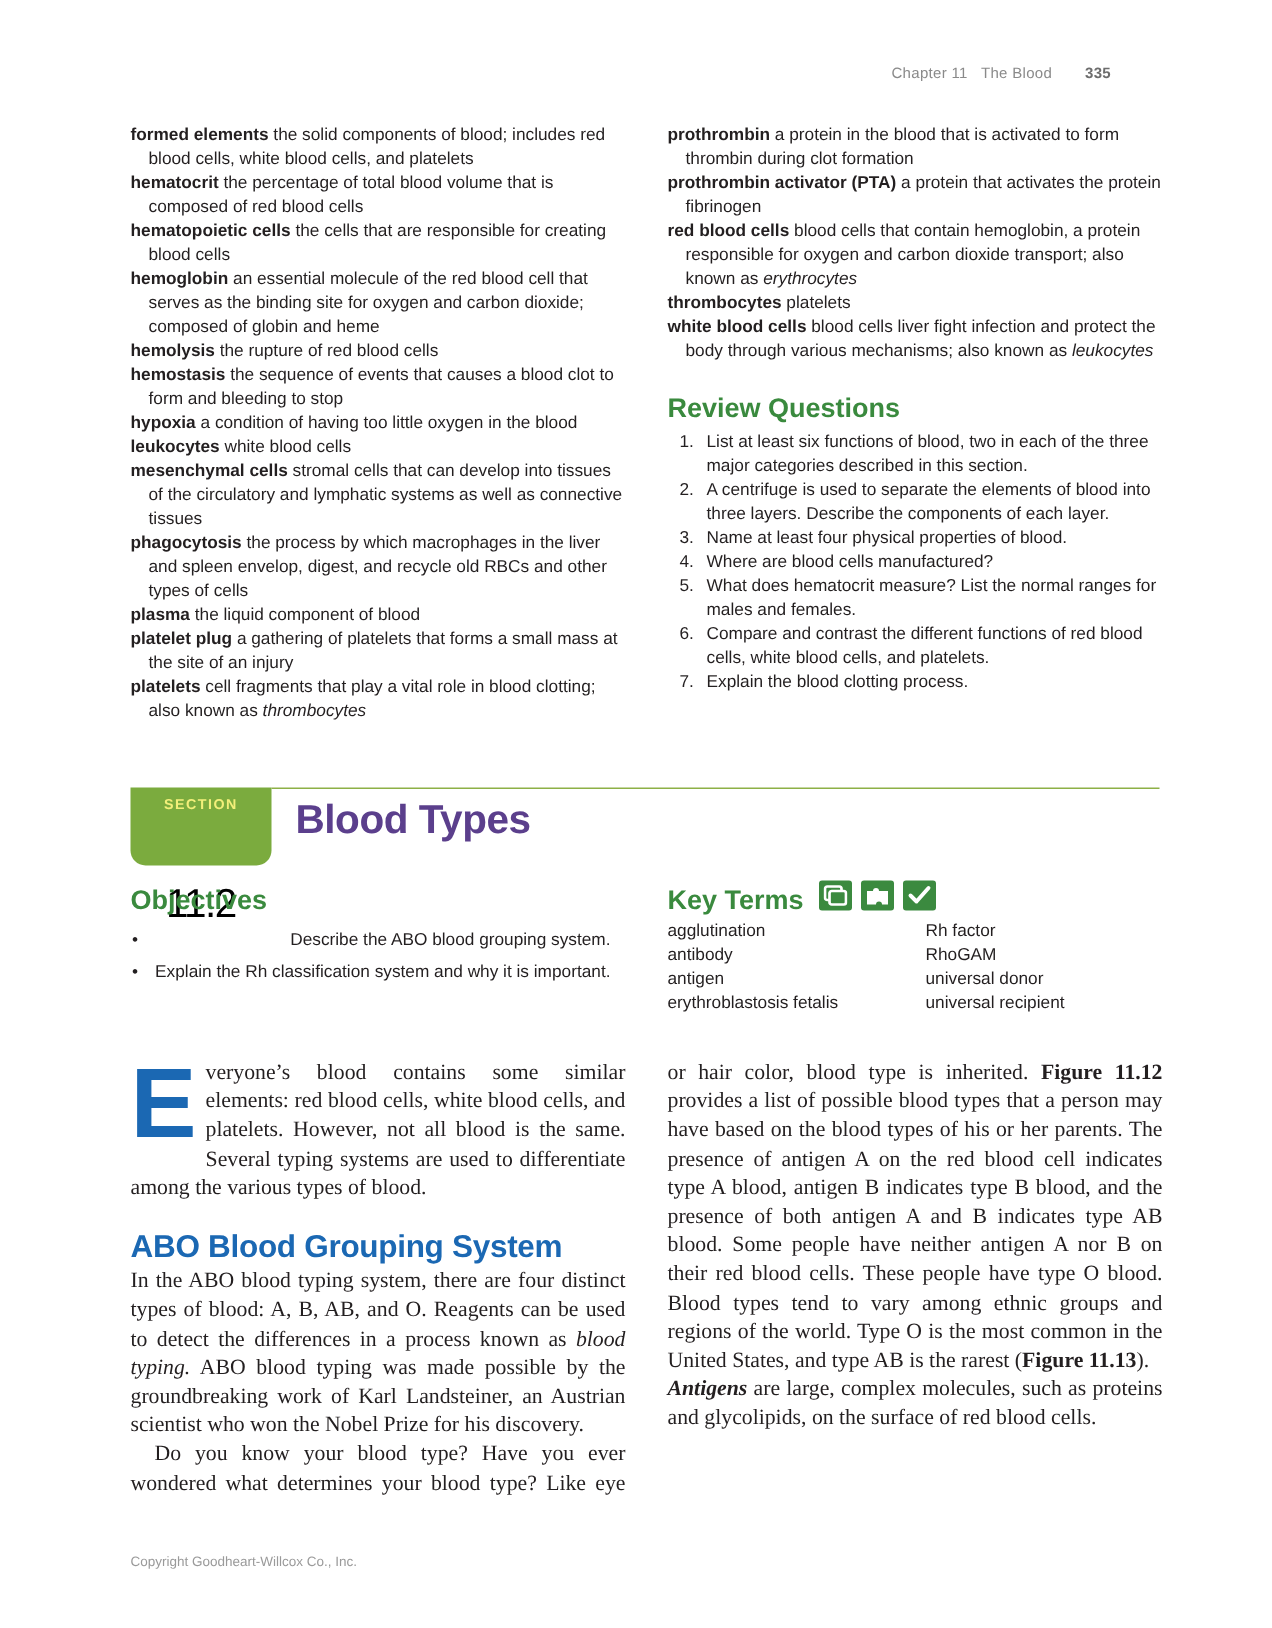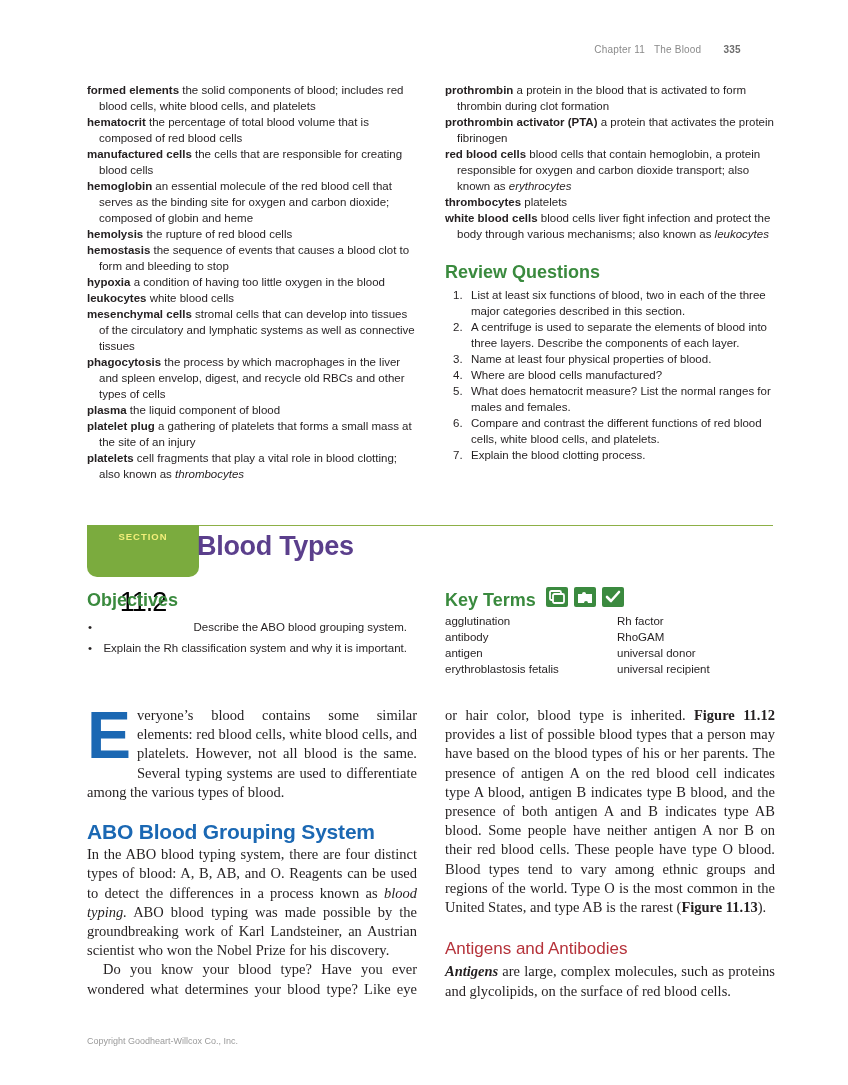--- a/index.html
+++ b/index.html
@@ -14,21 +14,21 @@
   .gloss { font-size:11.5px; line-height:16px; color:#231f20; }
   .gloss .entry { padding-left:12px; text-indent:-12px; }
   .gloss b { font-weight:bold; }
 
   .h-green { color:#3a8a3e; font-weight:bold; font-size:18px; margin:0; }
   .rq { font-size:11.5px; line-height:16px; margin:4px 0 0 0; padding:0; list-style:none; }
   .rq li { position:relative; padding-left:26px; }
   .rq li .num { position:absolute; left:8px; }
 
   .section-rule { position:absolute; top:525px; left:181px; width:592px; height:1px; background:#8db046; }
-  .section-badge { position:absolute; top:525px; left:87px; width:112px; height:52px; background:#7bab3e; border-radius:0 0 10px 10px; text-align:center; }
+  .section-badge { position:absolute; top:525px; left:87px; width:94px; height:52px; background:#7bab3e; border-radius:0 0 10px 10px; text-align:center; }
   .section-badge .lbl { font-size:9.5px; font-weight:bold; color:#f3ef7a; letter-spacing:1px; margin-top:6px; }
   .section-badge .num { font-size:27px; color:#000000; line-height:28px; letter-spacing:-1px;margin-top:46px; }
   .section-title { position:absolute; top:531px; left:197px; font-size:27px; font-weight:bold; color:#5b3f8c; letter-spacing:-0.3px; }
 
   .obj-list { font-size:11.5px; line-height:16px; margin:8px 0 0 0; padding:0; list-style:none; }
   .obj-list li { position:relative; padding-left:12px; margin-bottom:5px;text-align:right; }
   .obj-list li::before { content:"•"; position:absolute; left:1px; }
 
   .kt-head { display:flex; align-items:center; }
   .kt-icons { display:flex; gap:6px; margin-left:10px; margin-top:-4px; }
@@ -47,21 +47,21 @@
 </head>
 <body>
 
 <div class="running-head sans">
   <span>Chapter 11</span>&nbsp;&nbsp;&nbsp;<span>The Blood</span><span class="pg">335</span>
 </div>
 
 <div class="col gloss sans" style="top:82px; left:87px; width:332px;">
   <div class="entry"><b>formed elements</b><span> the solid components of blood; includes red blood cells, white blood cells, and platelets</span></div>
   <div class="entry"><b>hematocrit</b><span> the percentage of total blood volume that is composed of red blood cells</span></div>
-  <div class="entry"><b>manufactured cells</b><span> the cells that are responsible for creating blood cells</span></div>
+  <div class="entry"><b>hematopoietic cells</b><span> the cells that are responsible for creating blood cells</span></div>
   <div class="entry"><b>hemoglobin</b><span> an essential molecule of the red blood cell that serves as the binding site for oxygen and carbon dioxide; composed of globin and heme</span></div>
   <div class="entry"><b>hemolysis</b><span> the rupture of red blood cells</span></div>
   <div class="entry"><b>hemostasis</b><span> the sequence of events that causes a blood clot to form and bleeding to stop</span></div>
   <div class="entry"><b>hypoxia</b><span> a condition of having too little oxygen in the blood</span></div>
   <div class="entry"><b>leukocytes</b><span> white blood cells</span></div>
   <div class="entry"><b>mesenchymal cells</b><span> stromal cells that can develop into tissues of the circulatory and lymphatic systems as well as connective tissues</span></div>
   <div class="entry"><b>phagocytosis</b><span> the process by which macrophages in the liver and spleen envelop, digest, and recycle old RBCs and other types of cells</span></div>
   <div class="entry"><b>plasma</b><span> the liquid component of blood</span></div>
   <div class="entry"><b>platelet plug</b><span> a gathering of platelets that forms a small mass at the site of an injury</span></div>
   <div class="entry"><b>platelets</b><span> cell fragments that play a vital role in blood clotting; also known as </span><i>thrombocytes</i></div>
@@ -139,17 +139,16 @@
 
 <div class="col serif body-text" style="top:706px; left:87px; width:330px;">
   <p><span class="dropcap">E</span><span>veryone’s blood contains some similar elements: red blood cells, white blood cells, and platelets. However, not all blood is the same. Several typing systems are used to differentiate among the various types of blood.</span></p>
   <h2 class="h-blue sans" style="margin-top:20px;">ABO Blood Grouping System</h2>
   <p><span>In the ABO blood typing system, there are four distinct types of blood: A, B, AB, and O. Reagents can be used to detect the differences in a process known as </span><i>blood typing.</i><span> ABO blood typing was made possible by the groundbreaking work of Karl Landsteiner, an Austrian scientist who won the Nobel Prize for his discovery.</span></p>
   <p class="indent" style="text-align-last:justify;">Do you know your blood type? Have you ever wondered what determines your blood type? Like eye</p>
 </div>
 
 <div class="col serif body-text" style="top:706px; left:445px; width:330px;">
   <p><span>or hair color, blood type is inherited. </span><b>Figure 11.12</b><span> provides a list of possible blood types that a person may have based on the blood types of his or her parents. The presence of antigen A on the red blood cell indicates type A blood, antigen B indicates type B blood, and the presence of both antigen A and B indicates type AB blood. Some people have neither antigen A nor B on their red blood cells. These people have type O blood. Blood types tend to vary among ethnic groups and regions of the world. Type O is the most common in the United States, and type AB is the rarest (</span><b>Figure 11.13</b><span>).</span></p>
-  <h3 class="h-red sans" style="margin-top:22px; font-weight:normal;"><span>Antigens and Antibodies</span></h3>
   <p><b><i>Antigens</i></b><span> are large, complex molecules, such as proteins and glycolipids, on the surface of red blood cells.</span></p>
 </div>
 
 <div class="footer sans">Copyright Goodheart-Willcox Co., Inc.</div>
 
 </body></html>

